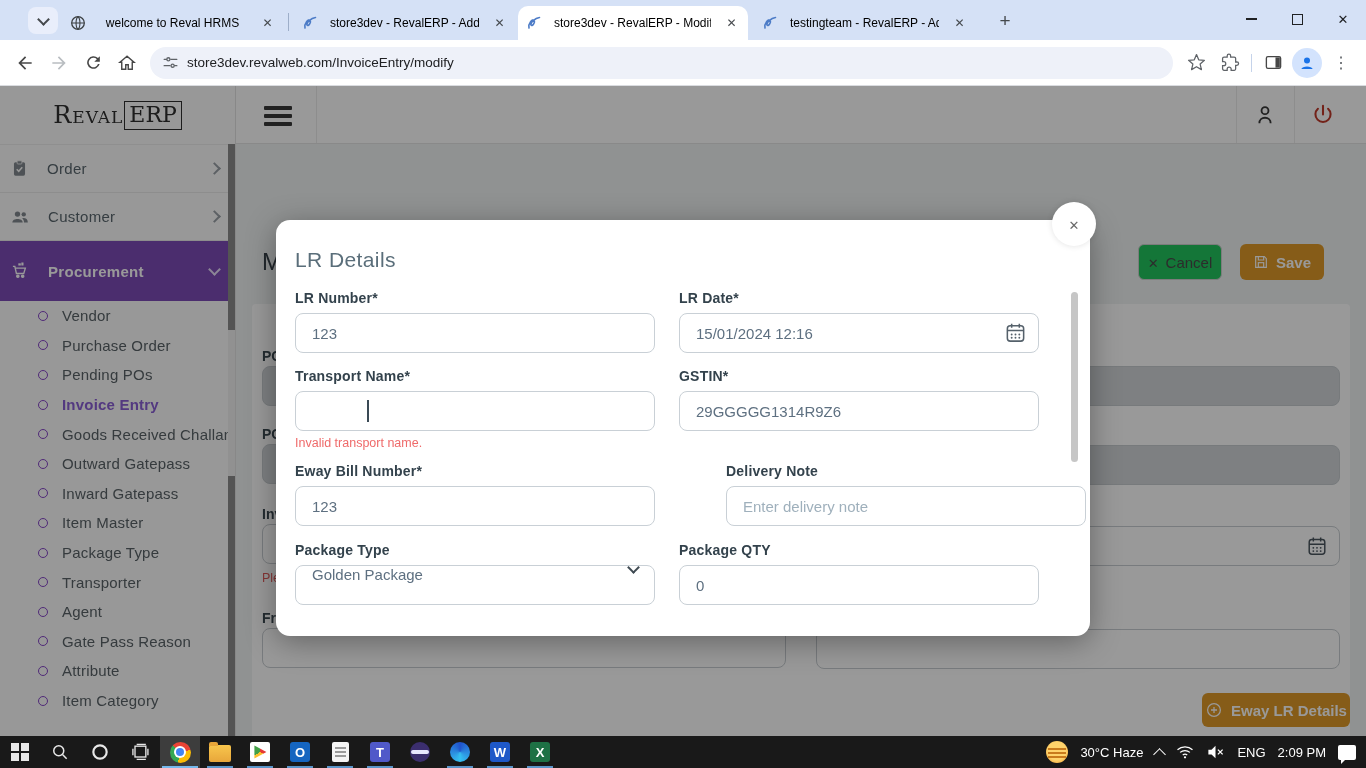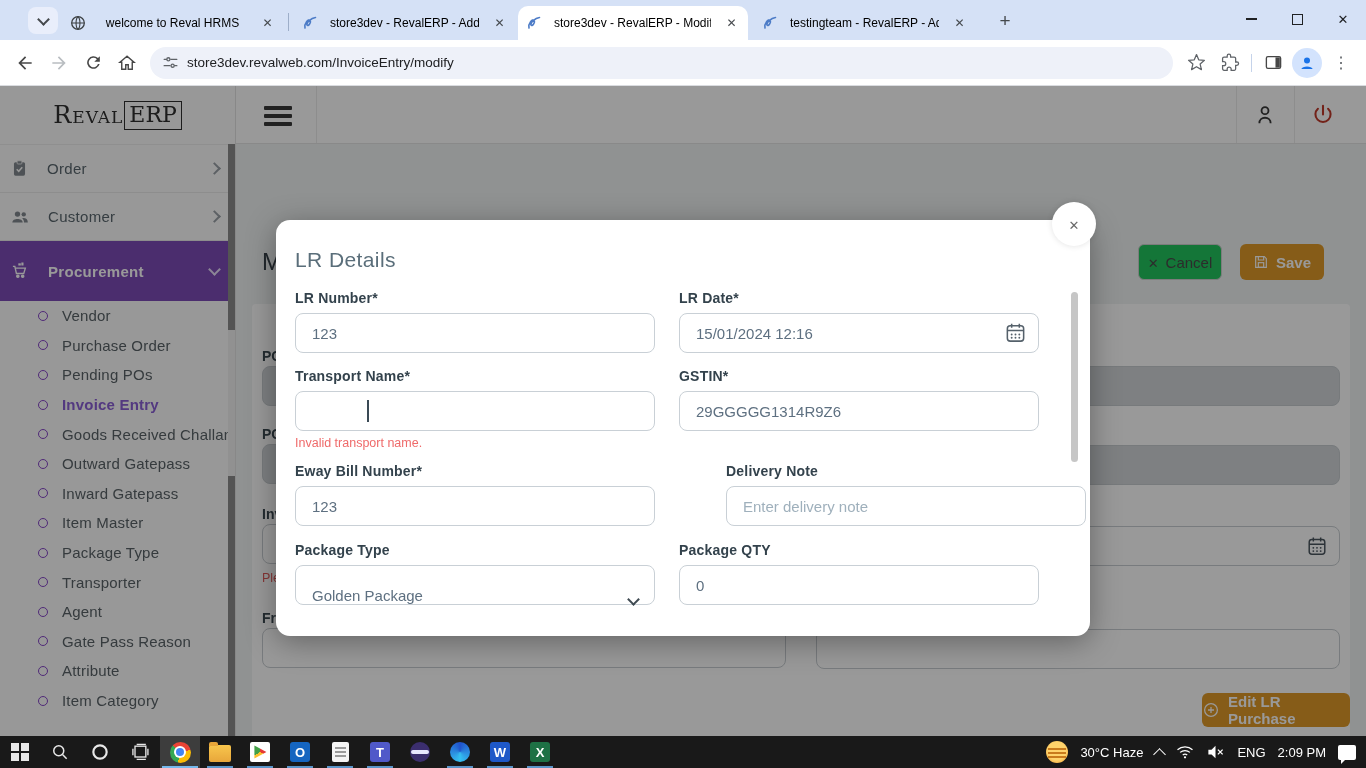--- a/index.html
+++ b/index.html
@@ -96,21 +96,21 @@
   .modal-title{position:absolute;left:19px;top:28px;font-size:21px;color:#5a6e7a;letter-spacing:.4px;}
   .fld{position:absolute;width:360px;}
   .fld .flabel{font-size:14px;font-weight:bold;color:#33424c;letter-spacing:.2px;margin-bottom:7px;}
   .finput{width:100%;height:40px;border:1px solid #c9d0d6;border-radius:8px;box-sizing:border-box;
           padding:0 40px 0 16px;font-size:15px;color:#5e7081;font-family:"Liberation Sans",sans-serif;background:#fff;outline:none;}
   .finput::placeholder{color:#9fb0bc;}
   .fwrap{position:relative;}
   .ficon{position:absolute;right:12px;top:8px;}
   .caret{position:absolute;left:72px;top:9px;width:1.5px;height:22px;background:#3a4a55;}
   .ferror{font-size:12.5px;color:#ef6a6a;margin-top:5px;}
-  .fselect{width:100%;height:40px;border:1px solid #c9d0d6;border-radius:8px;box-sizing:border-box;display:flex;align-items:flex-end;
+  .fselect{width:100%;height:40px;border:1px solid #c9d0d6;border-radius:8px;box-sizing:border-box;display:flex;align-items:flex-start;
            padding:0 16px;font-size:15px;color:#5e7081;justify-content:space-between;background:#fff;}
   .modal-scroll{position:absolute;right:12px;top:72px;width:7px;height:170px;border-radius:4px;background:#c6c6c6;}
 
   
   .taskbar{position:absolute;left:0;top:736px;width:1366px;height:32px;background:#191919;display:flex;align-items:stretch;}
   .tslot{width:40px;height:32px;display:flex;align-items:center;justify-content:center;position:relative;flex:none;}
   .tslot.activeapp{background:#3d3d3d;}
   .runline{position:absolute;bottom:0;left:2px;right:2px;height:2.5px;background:#76b9ed;}
   .runline.dim{left:7px;right:7px;background:#5a95c9;}
   .tb-right{margin-left:auto;display:flex;align-items:center;color:#fff;font-size:13px;padding-right:10px;gap:12px;}
@@ -439,21 +439,21 @@
     </div>
     <div class="bginput wht" style="left:564px;top:325px;width:524px;"></div>
 
     <div class="btn-editlr">
       <span>
         <svg width="18" height="18" viewBox="0 0 24 24" fill="none" stroke="#fff" stroke-width="1.7">
             <circle cx="12" cy="12" r="8.5"></circle>
             <path d="M12 8v8M8 12h8"></path>
           </svg>
       </span>
-      <span>Edit LR Purchase</span>
+      <span>Eway LR Details</span>
     </div>
   </div>
 
   <div class="overlay"></div>
 
   <div class="modal">
     <div class="modal-body">
       <div class="modal-title">LR Details</div>
 
       <div class="fld" style="left:19px;top:70px;">

